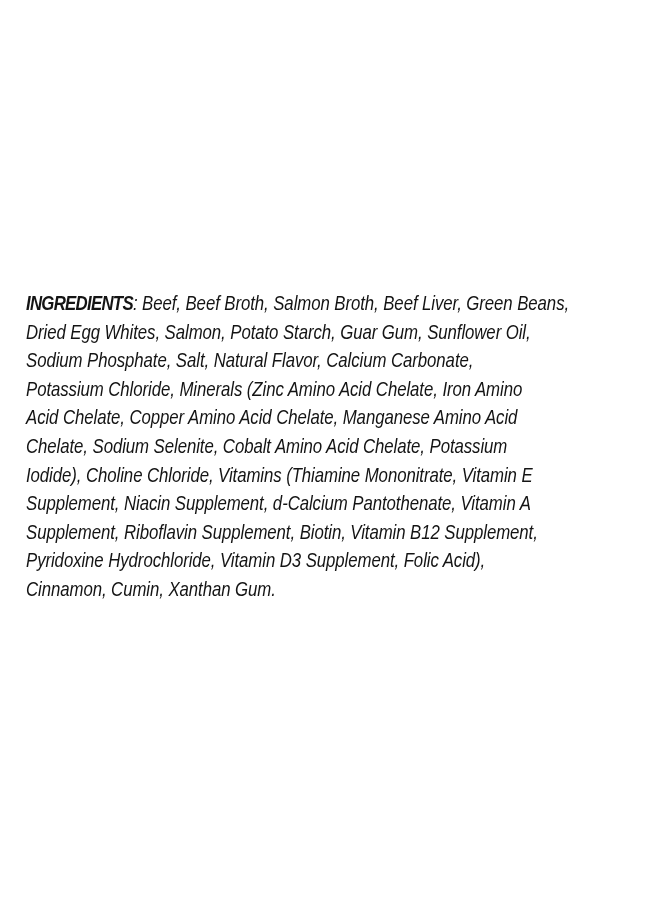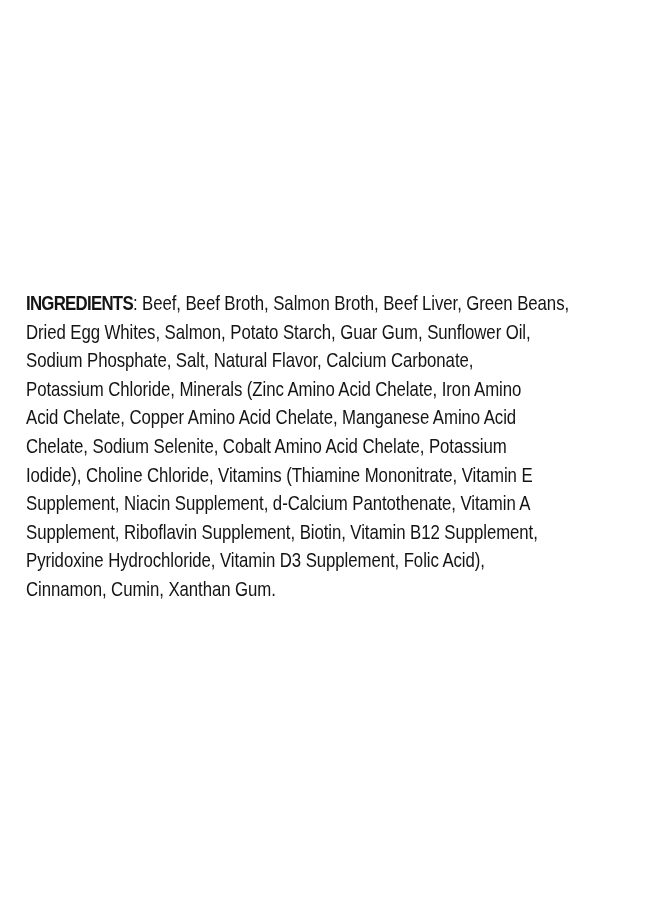--- a/index.html
+++ b/index.html
@@ -8,20 +8,21 @@
     height: 900px;
     background: #ffffff;
     overflow: hidden;
     font-family: "Liberation Sans", sans-serif;
   }
   .page {
     position: relative;
     width: 660px;
     height: 900px;
     background: #ffffff;
+    font-style: italic;
   }
   .ingredients-block {
     position: absolute;
     left: 26px;
     top: 289px;
     width: 760px;               
     transform: scaleX(0.80);    
     transform-origin: left top;
     color: #141414;
     font-size: 21px;

